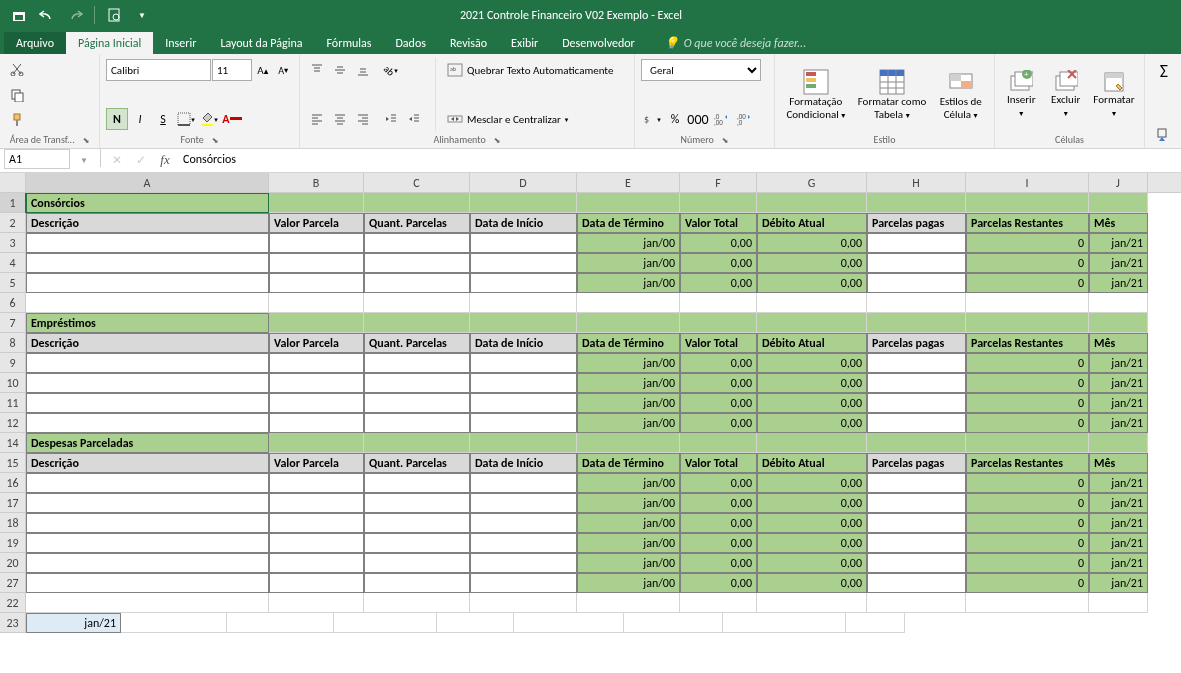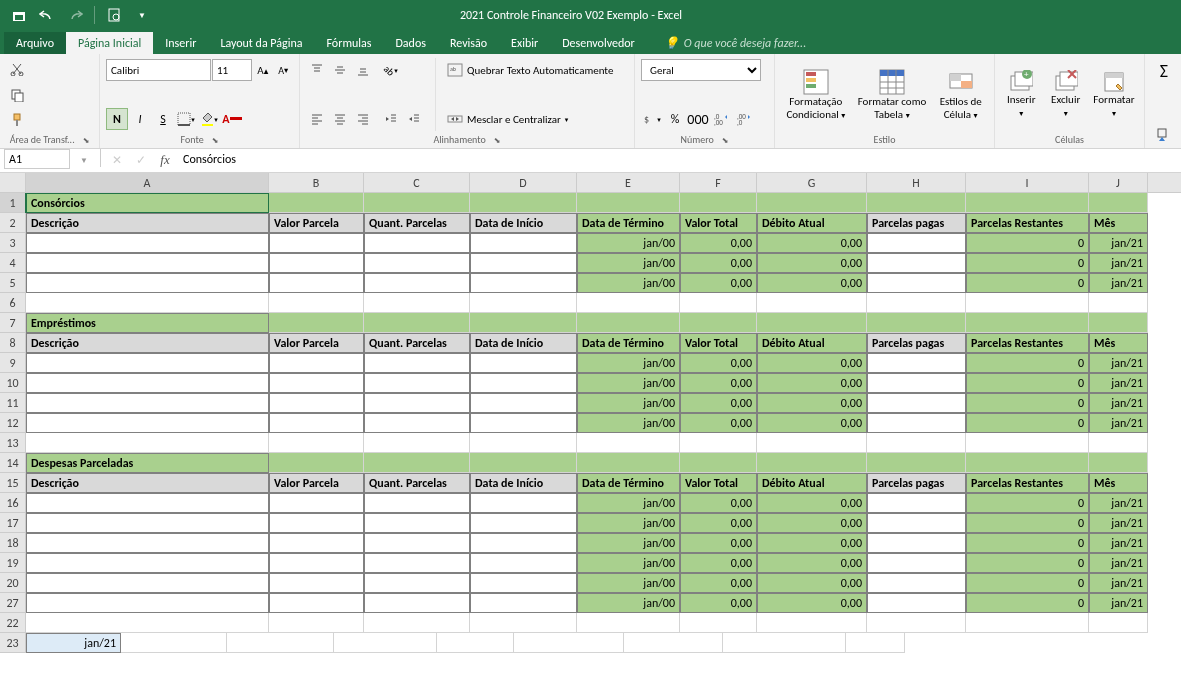--- a/index.html
+++ b/index.html
@@ -582,33 +582,20 @@
         <div class="cell c-b" style="width: 106px;"></div>
         <div class="cell c-b" style="width: 107px;"></div>
         <div class="cell c-bg r" style="width: 103px;">jan/00</div>
         <div class="cell c-bg r" style="width: 77px;">0,00</div>
         <div class="cell c-bg r" style="width: 110px;">0,00</div>
         <div class="cell c-b" style="width: 99px;"></div>
         <div class="cell c-bg r" style="width: 123px;">0</div>
         <div class="cell c-bg r" style="width: 59px;">jan/21</div>
       </div>
       <div class="row">
-        <div class="rowhead">13</div>
-        <div class="cell " style="width: 243px;"></div>
-        <div class="cell " style="width: 95px;"></div>
-        <div class="cell " style="width: 106px;"></div>
-        <div class="cell " style="width: 107px;"></div>
-        <div class="cell " style="width: 103px;"></div>
-        <div class="cell " style="width: 77px;"></div>
-        <div class="cell " style="width: 110px;"></div>
-        <div class="cell " style="width: 99px;"></div>
-        <div class="cell " style="width: 123px;"></div>
-        <div class="cell " style="width: 59px;"></div>
-      </div>
-      <div class="row">
         <div class="rowhead">14</div>
         <div class="cell c-sec" style="width: 243px;">Despesas Parceladas</div>
         <div class="cell c-green" style="width: 95px;"></div>
         <div class="cell c-green" style="width: 106px;"></div>
         <div class="cell c-green" style="width: 107px;"></div>
         <div class="cell c-green" style="width: 103px;"></div>
         <div class="cell c-green" style="width: 77px;"></div>
         <div class="cell c-green" style="width: 110px;"></div>
         <div class="cell c-green" style="width: 99px;"></div>
         <div class="cell c-green" style="width: 123px;"></div>

